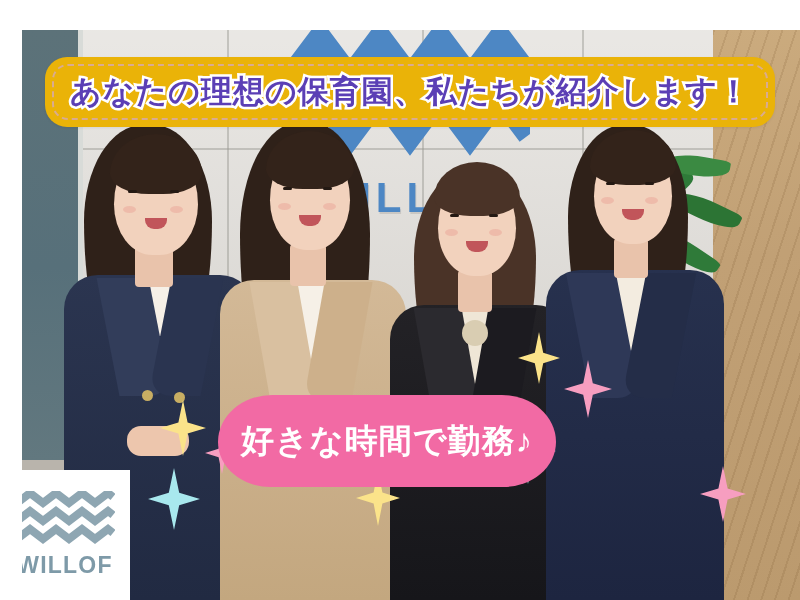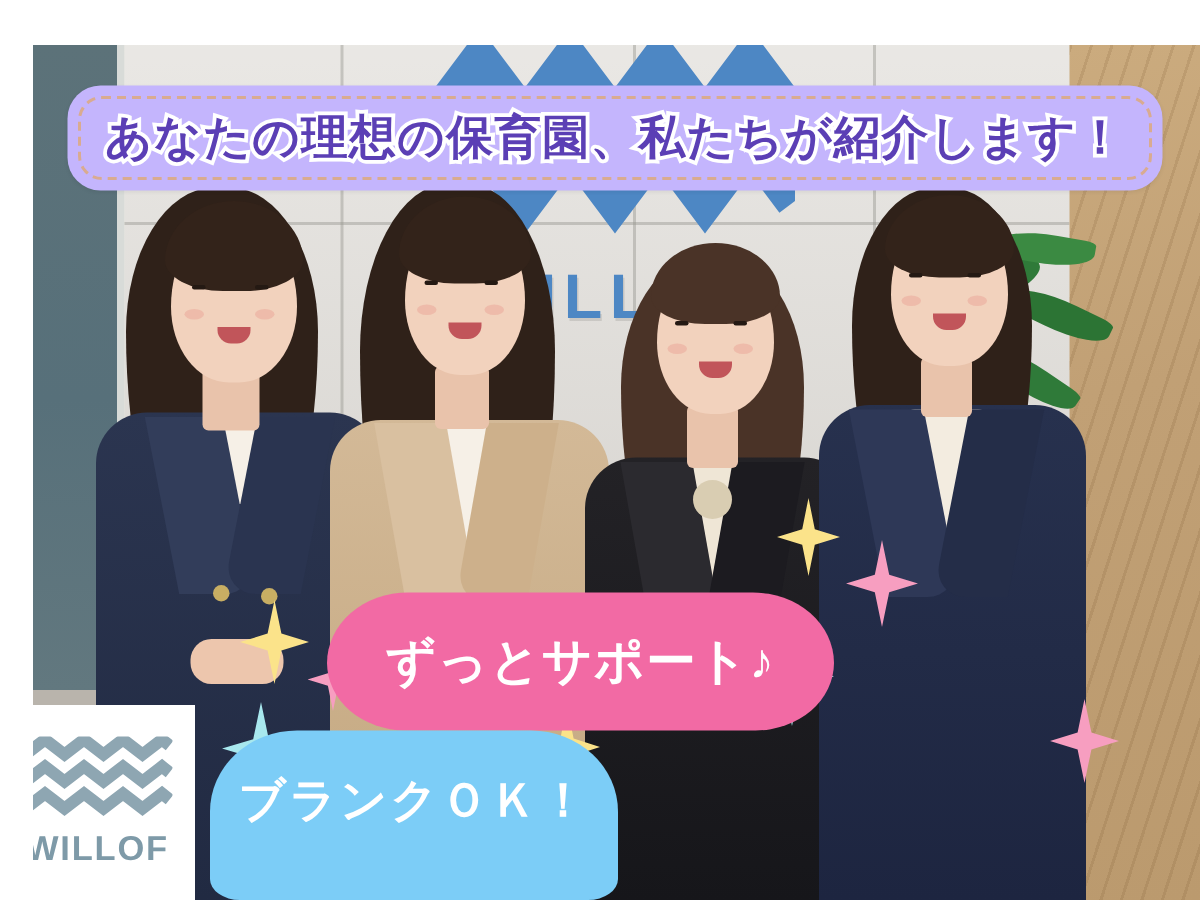--- a/index.html
+++ b/index.html
@@ -167,21 +167,21 @@
     position: absolute;
     background: currentColor;
     clip-path: polygon(50% 0%, 60% 40%, 100% 50%, 60% 60%, 50% 100%, 40% 60%, 0% 50%, 40% 40%);
   }
 
   
   .banner {
     position: absolute;
     left: 45px; top: 57px;
     width: 730px; height: 70px;
-    background: #c4b5fd;
+    background: #eab308;
     border-radius: 22px;
     box-shadow: 0 1px 3px rgba(0,0,0,.07);
   }
   .banner-dash {
     position: absolute;
     left: 7px; top: 7px;
     right: 7px; bottom: 7px;
     border: 2px dashed #d9ab90;
     border-radius: 16px;
   }
@@ -392,22 +392,21 @@
   <div class="spark" style="left:564px;top:360px;width:48px;height:58px;color:#F79EC0;"></div>
   <div class="spark" style="left:500px;top:418px;width:56px;height:66px;color:#A8E8EE;"></div>
   <div class="spark" style="left:356px;top:470px;width:44px;height:56px;color:#FBE38A;"></div>
   <div class="spark" style="left:700px;top:466px;width:46px;height:56px;color:#F79EC0;"></div>
 
   <div class="banner">
     <div class="banner-dash"></div>
     <div class="banner-text">あなたの理想の保育園、私たちが紹介します！</div>
   </div>
 
-  <div class="bubble bubble-pink">ずっとサポート♪</div>
-  <div class="bubble bubble-blue">ブランクＯＫ！</div>
+  <div class="bubble bubble-pink">好きな時間で勤務♪</div>
 
   <div class="logo-card">
     <svg class="logo-waves" width="100" height="56" viewBox="0 0 100 56" aria-hidden="true">
       <polyline points="2,12 15,2 28,12 41,2 54,12 67,2 80,12 93,2 98,6" fill="none" stroke="#8ea6b2" stroke-width="8" stroke-linejoin="miter"></polyline>
       <polyline points="2,30 15,20 28,30 41,20 54,30 67,20 80,30 93,20 98,24" fill="none" stroke="#8ea6b2" stroke-width="8" stroke-linejoin="miter"></polyline>
       <polyline points="2,48 15,38 28,48 41,38 54,48 67,38 80,48 93,38 98,42" fill="none" stroke="#8ea6b2" stroke-width="8" stroke-linejoin="miter"></polyline>
     </svg>
     <div class="logo-word">WILLOF</div>
   </div>
 

